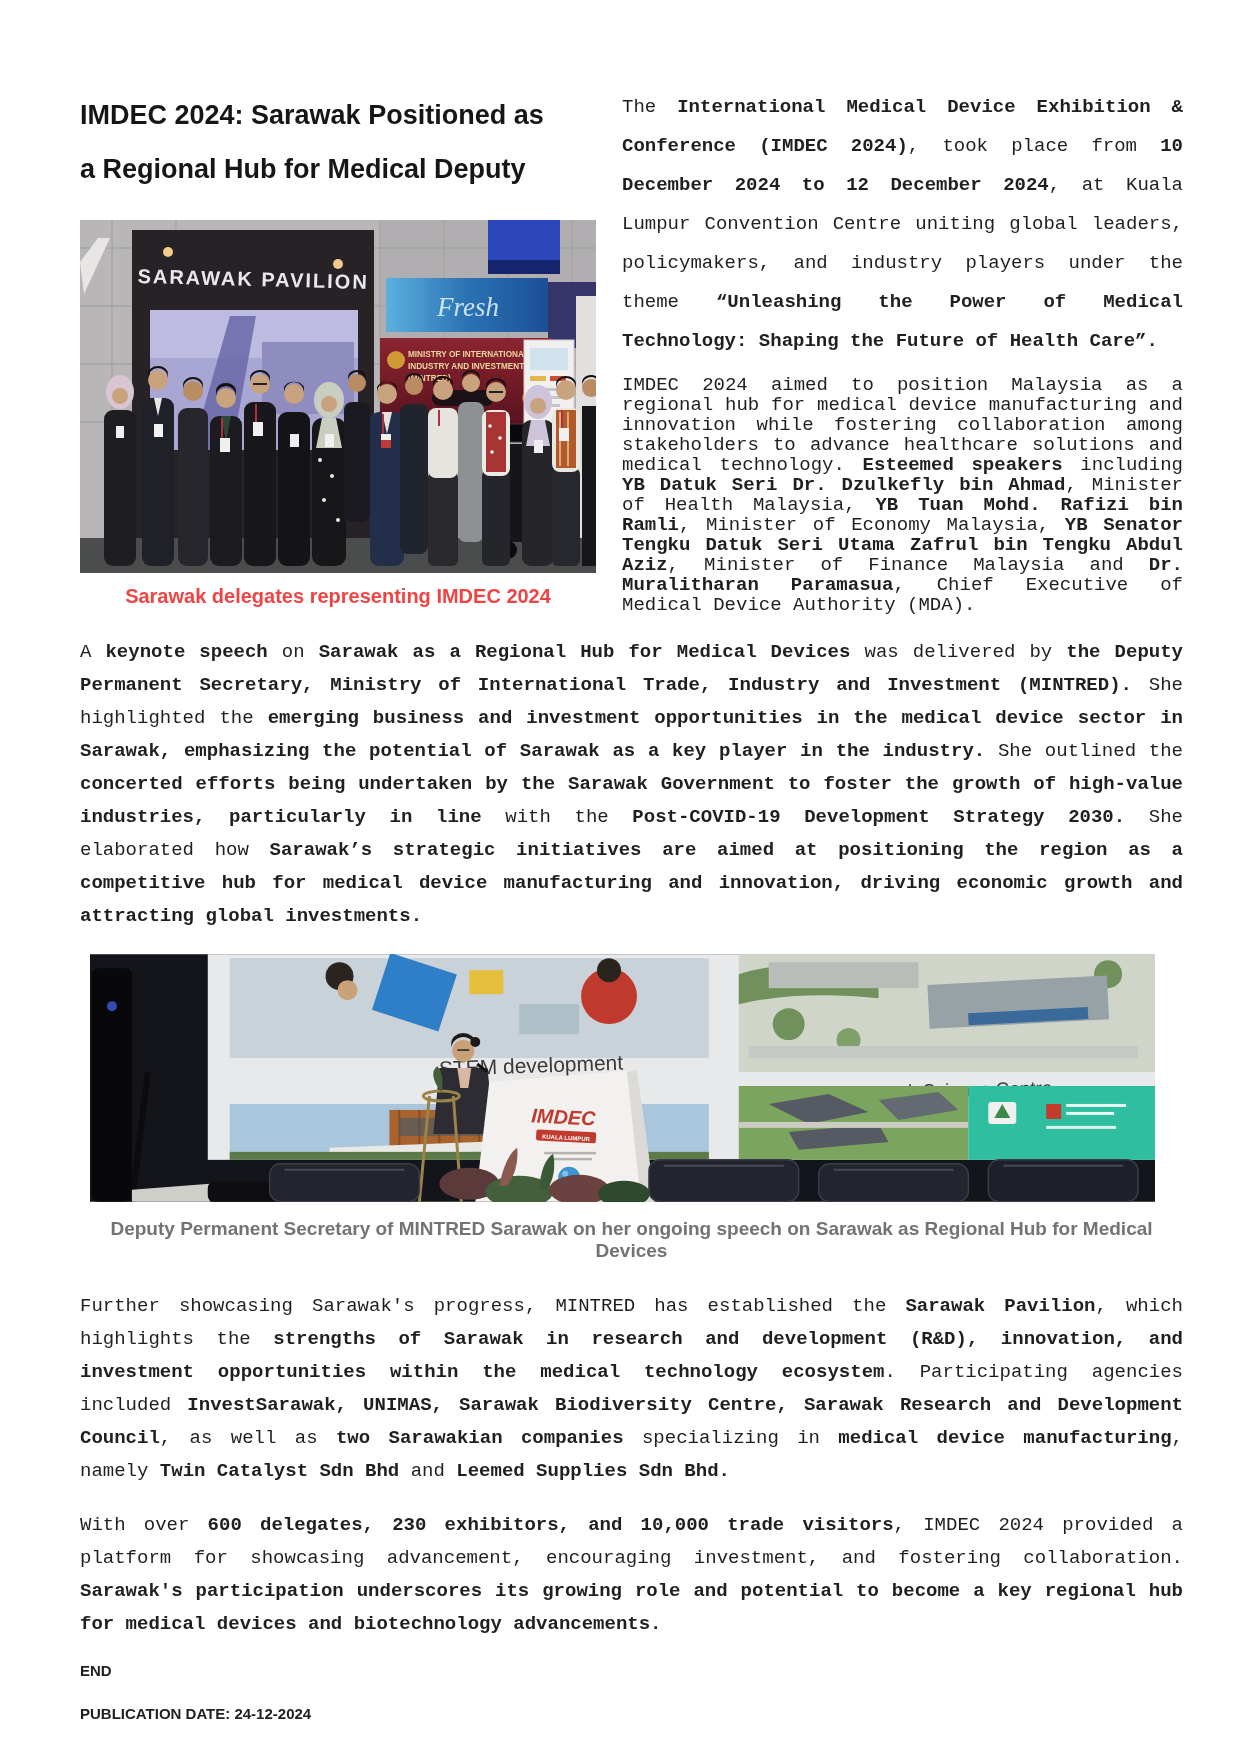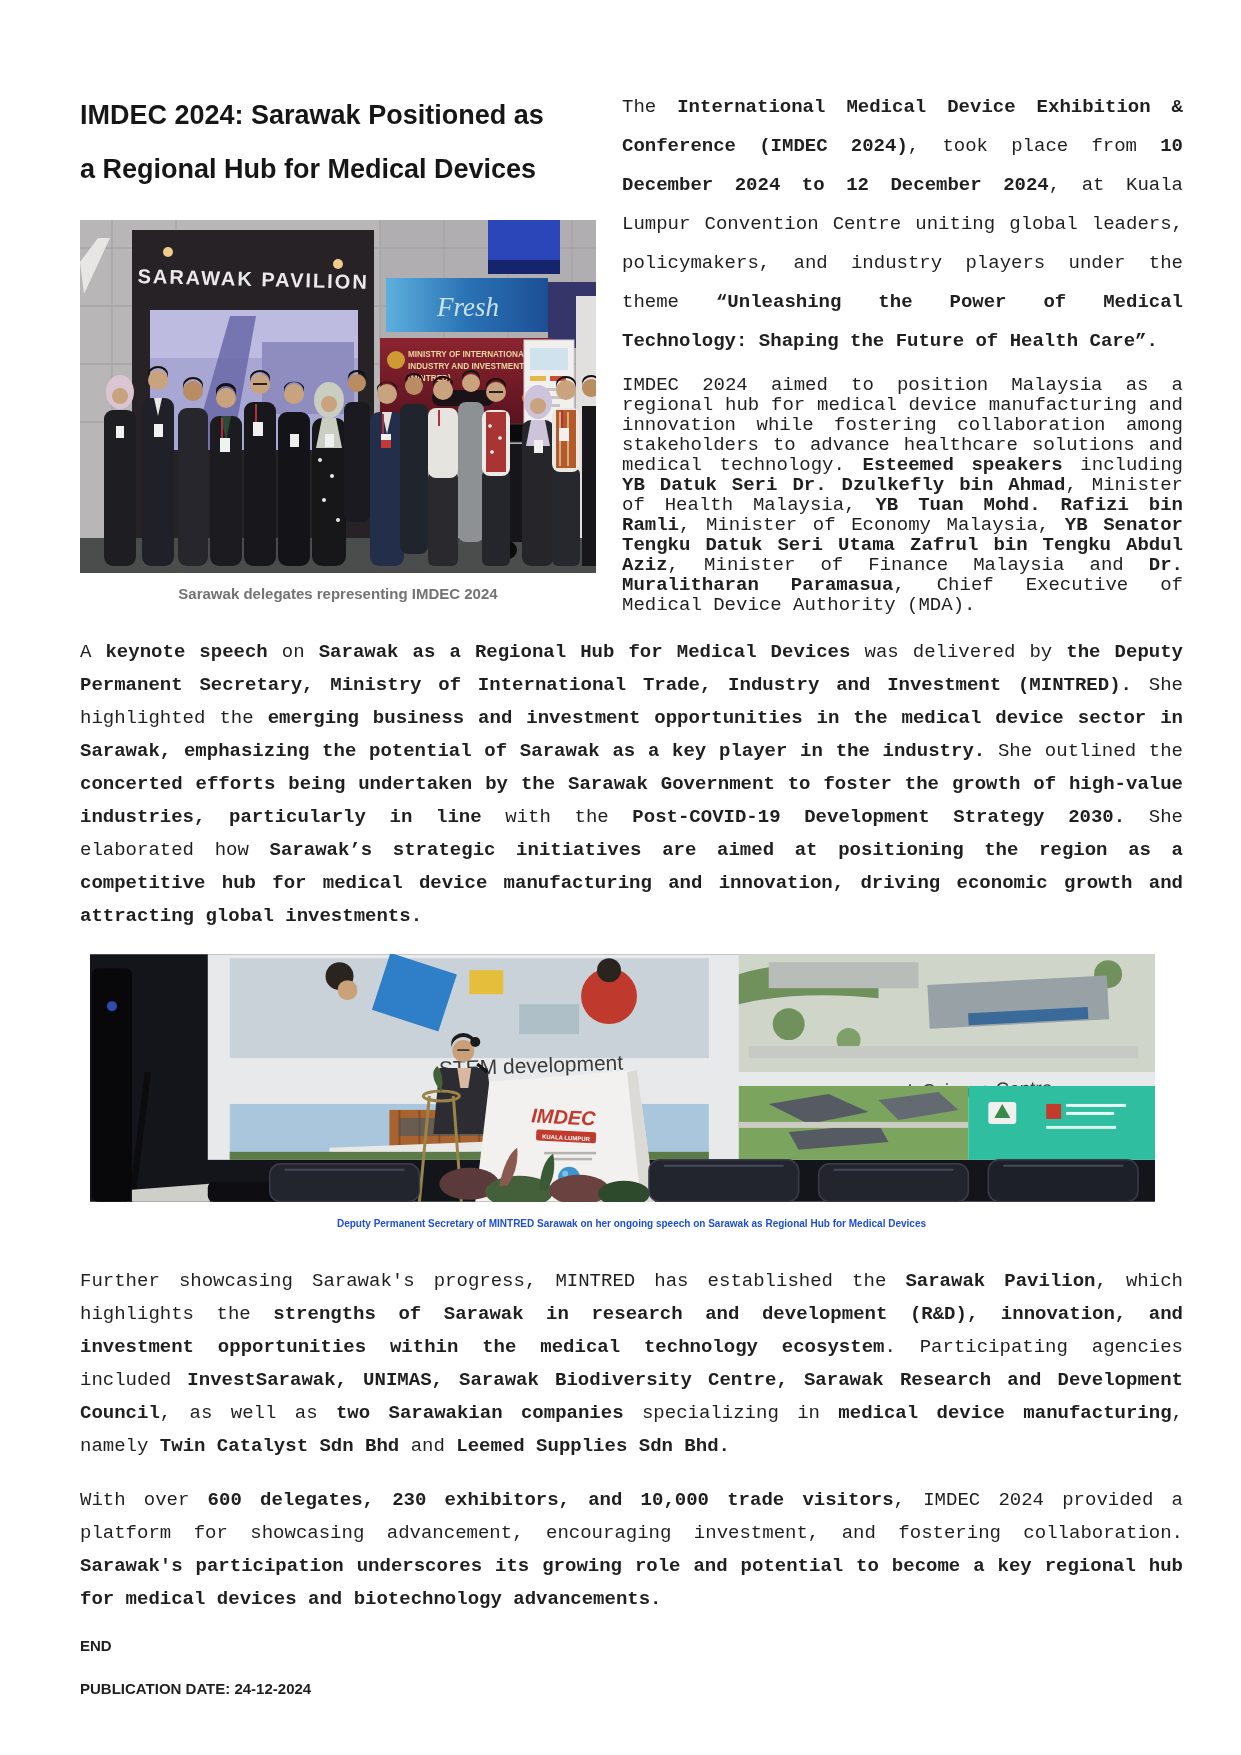--- a/index.html
+++ b/index.html
@@ -12,42 +12,42 @@
     color:#1f1f1f;
     font-family:"Liberation Sans", sans-serif;
     overflow:hidden;
   }
   .lead-section::after{content:"";display:block;clear:both;}
   .lead-block{float:left;width:516px;margin-right:26px;}
   .title{font-size:27px;font-weight:bold;line-height:54px;margin:0 0 24px 0;color:#161616;}
   .title div{white-space:nowrap;}
   .photo{display:block;}
   .photo svg{display:block;}
-  .caption{font-size:15px;font-weight:bold;text-align:center;margin-top:12px;color:#737373;}
+  .caption{font-size:20px;font-weight:bold;text-align:center;margin-top:12px;color:#ef4444;}
   p.body{font-size:19px;line-height:33px;text-align:justify;margin:0 0 21px 0;font-family:Liberation Mono, monospace;}
   p.lead-par{line-height:39px;margin-bottom:14px;}
   p.lead-par2{line-height:20px;}
   .b{font-weight:bold;}
   .figure2{margin:4px 0 0 10px;}
-  .caption2{font-size:10px;font-weight:bold;text-align:center;margin:16px 0 36px 0;color:#1d4ed8;}
+  .caption2{font-size:19px;font-weight:bold;text-align:center;margin:16px 0 28px 0;color:#737373;}
   .end-label{font-size:15px;font-weight:bold;margin-top:12px;}
   .pub-date{font-size:15px;font-weight:bold;margin-top:26px;}
   svg text{font-family:"Liberation Sans", sans-serif;}
   svg .serif-it{font-family:"Liberation Serif", serif;font-style:italic;}
 </style>
 </head>
 <body>
 
 <div class="page">
 
   <div class="lead-section">
     <div class="lead-block">
       <h1 class="title">
         <div>IMDEC 2024: Sarawak Positioned as</div>
-        <div>a Regional Hub for Medical Devices</div>
+        <div>a Regional Hub for Medical Deputy</div>
       </h1>
 
       <div class="photo">
         <svg width="516" height="353" viewBox="0 0 516 353">
           <defs>
             <linearGradient id="gradFresh" x1="0" y1="0" x2="1" y2="0">
               <stop offset="0" stop-color="#5cb0de"></stop>
                 <stop offset="0.5" stop-color="#2a72b4"></stop>
                 <stop offset="1" stop-color="#1c4f96"></stop>
             </linearGradient>

